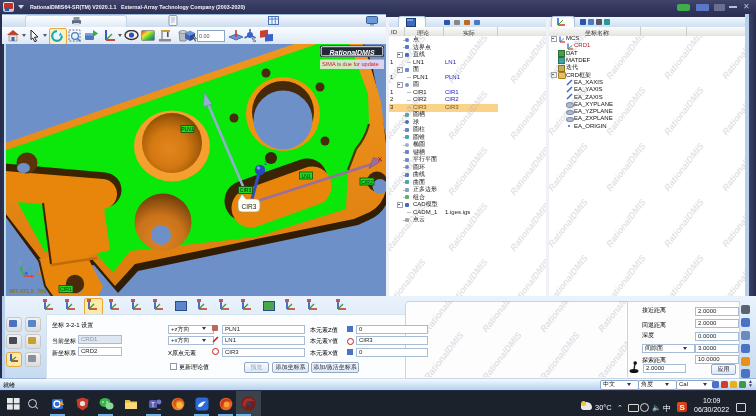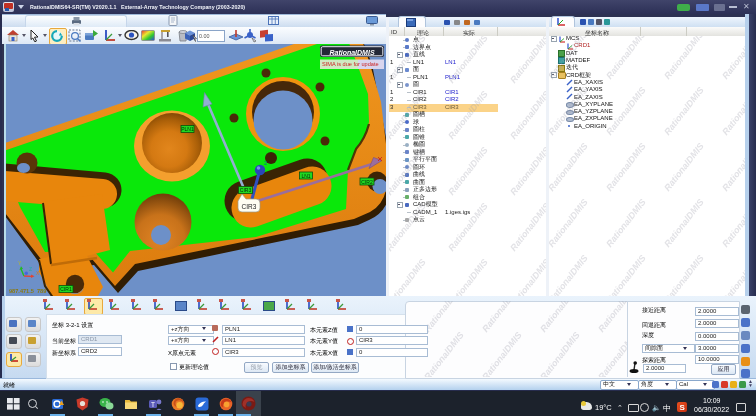--- a/index.html
+++ b/index.html
@@ -707,21 +707,21 @@
       <circle cx="8" cy="8" r="2.6" fill="#3a3a52"></circle>
     </svg>
 <div class="abs" style="left:50px;top:414px;width:15px;height:1.6px;background:#6ab0e8;"></div>
 <div class="abs" style="left:98px;top:414px;width:15px;height:1.6px;background:#6ab0e8;"></div>
 <div class="abs" style="left:146px;top:414px;width:15px;height:1.6px;background:#6ab0e8;"></div>
 <div class="abs" style="left:194px;top:414px;width:15px;height:1.6px;background:#6ab0e8;"></div>
 <div class="abs" style="left:218px;top:414px;width:15px;height:1.6px;background:#6ab0e8;"></div>
 <div class="abs" style="left:236px;top:414px;width:15px;height:1.6px;background:#6ab0e8;"></div>
 <div class="abs" style="left:581px;top:402px;width:11px;height:8px;background:#e8e8e8;border-radius:4px 6px 3px 3px;"></div>
 <div class="abs" style="left:581px;top:401px;width:5px;height:5px;background:#e8c838;border-radius:50%;"></div>
-<div class="abs" style="left:595px;top:403px;font-size:7.5px;color:#fff;">19°C</div>
+<div class="abs" style="left:595px;top:403px;font-size:7.5px;color:#fff;">30°C</div>
 <div class="abs" style="left:617px;top:404px;font-size:7px;color:#e8e8e8;">⌃</div>
 <div class="abs" style="left:628px;top:404px;width:9px;height:5.5px;border:1px solid #d8d8d8;border-radius:1px;"></div>
 <div class="abs" style="left:640px;top:403px;width:7px;height:7px;border:1px solid #d8d8d8;border-radius:50%;"></div>
 <div class="abs" style="left:652px;top:404px;font-size:7px;color:#e8e8e8;">🔈</div>
 <div class="abs" style="left:663px;top:402.5px;font-size:8px;color:#fff;">中</div>
 <div class="abs" style="left:677px;top:401.5px;width:10px;height:10px;background:linear-gradient(135deg,#e85020,#c83010);border-radius:2px;"></div>
 <div class="abs" style="left:679.5px;top:402.5px;font-size:8px;font-weight:bold;color:#fff;">S</div>
 <div class="abs" style="left:703px;top:397px;font-size:7px;color:#fff;">10:09</div>
 <div class="abs" style="left:694px;top:406px;font-size:7px;color:#fff;">06/30/2022</div>
 <div class="abs" style="left:736px;top:403px;width:8px;height:7px;border:1px solid #d8d8d8;border-radius:1px;"></div>

